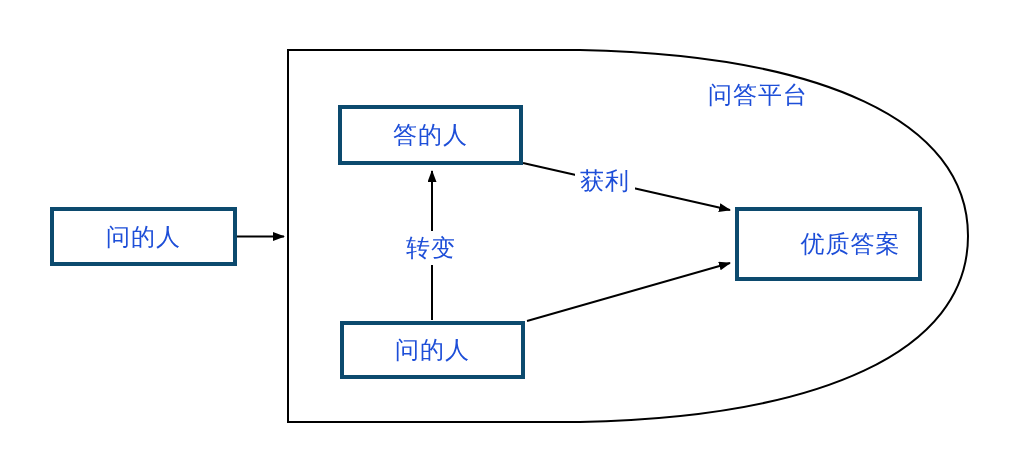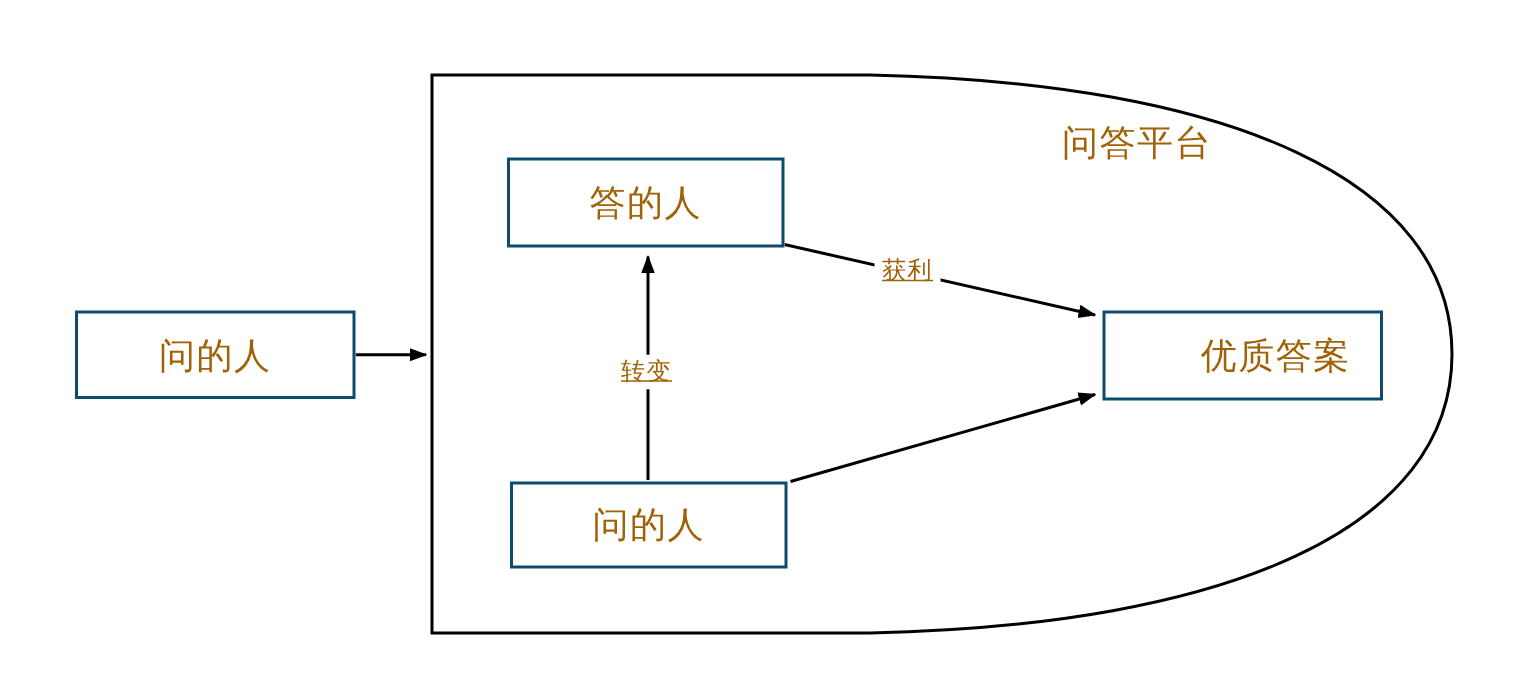--- a/index.html
+++ b/index.html
@@ -3,52 +3,51 @@
 <meta charset="utf-8">
 <style>
   * { margin: 0; padding: 0; box-sizing: border-box; }
   html, body { background: #ffffff; }
   .canvas {
     position: relative;
     width: 1024px;
     height: 464px;
     background: #ffffff;
     font-family: "Liberation Sans", "DejaVu Sans", sans-serif;
-    color: #a16207;
+    color: #1d4ed8;
     overflow: hidden;
   }
   .layer-svg {
     position: absolute;
     left: 0; top: 0;
     width: 1024px; height: 464px;
   }
   .node {
     position: absolute;
-    border: 2px solid #0c4a6e;
+    border: 4px solid #0c4a6e;
     background: #ffffff;
     display: flex;
     align-items: center;
     justify-content: center;
     font-size: 24px;
     letter-spacing: 1px;
     white-space: nowrap;
   }
   .node-asker-outside  { left: 50px;  top: 207px; width: 187px; height: 59px; }
   .node-answerer       { left: 338px; top: 105px; width: 185px; height: 60px; }
   .node-asker-inside   { left: 340px; top: 321px; width: 185px; height: 58px; }
-  .node-quality-answer { left: 735px; top: 207px; width: 187px; height: 60px; padding-left: 44px; }
+  .node-quality-answer { left: 735px; top: 207px; width: 187px; height: 74px; padding-left: 44px; }
   .edge-label {
     position: absolute;
     background: #ffffff;
-    font-size: 16px;
+    font-size: 24px;
     letter-spacing: 1px;
     padding: 1px 5px;
     transform: translate(-50%, -50%);
     white-space: nowrap;
-    text-decoration: underline;
   }
   .label-transform { left: 431px; top: 248px; }
   .label-profit    { left: 605px; top: 181px; }
   .label-solve     { left: 613px; top: 299px; }
   .platform-title {
     position: absolute;
     left: 758px; top: 95px;
     transform: translate(-50%, -50%);
     font-size: 24px;
     letter-spacing: 1px;

